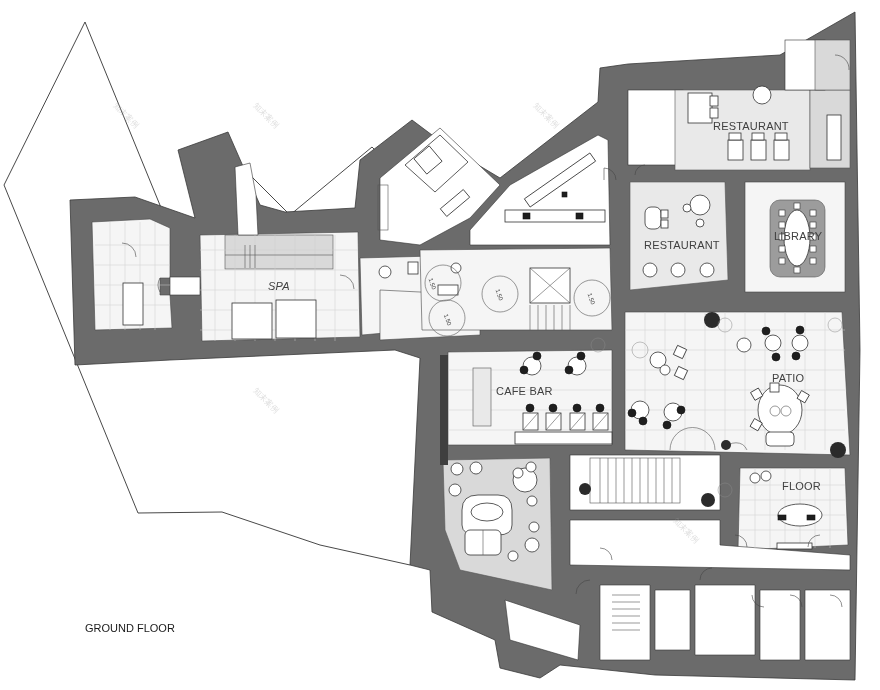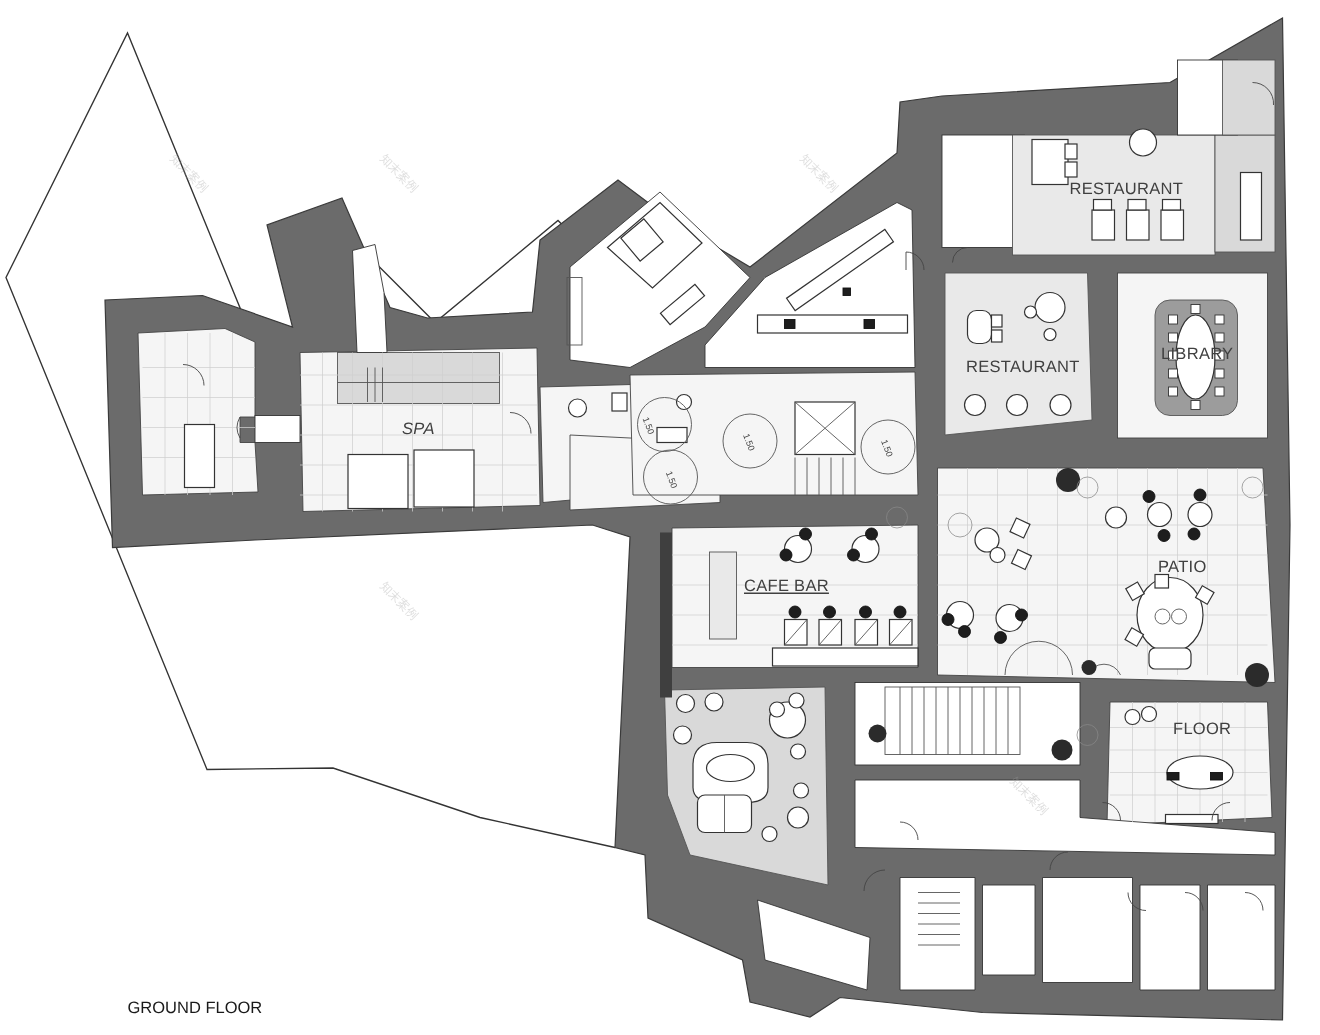--- a/index.html
+++ b/index.html
@@ -12,21 +12,21 @@
   .room-lightgrey { fill: #e9e9e9; stroke: #555; stroke-width: 0.6; }
   .site-line { fill: none; stroke: #333; stroke-width: 0.9; }
   .thin { fill: none; stroke: #555; stroke-width: 0.6; }
   .grid { fill: none; stroke: #cfcfcf; stroke-width: 0.5; }
   .furn { fill: #ffffff; stroke: #333; stroke-width: 0.8; }
   .furn-dark { fill: #1e1e1e; stroke: #111; stroke-width: 0.6; }
   .plant { fill: #2b2b2b; }
   .plant-light { fill: none; stroke: #888; stroke-width: 0.5; }
   .door { fill: none; stroke: #444; stroke-width: 0.6; }
   .room-label { position: absolute; font-family: "Liberation Sans", sans-serif; font-size: 11px; color: #404040; letter-spacing: 0.2px; white-space: nowrap; }
-  .caption { position: absolute; left: 85px; top: 622px; font-family: "Liberation Sans", sans-serif; font-size: 11px; color: #1a1a1a; margin-top: 44px; }
+  .caption { position: absolute; left: 85px; top: 622px; font-family: "Liberation Sans", sans-serif; font-size: 11px; color: #1a1a1a; }
   .watermark { position: absolute; font-size: 8px; color: rgba(160,160,160,0.35); transform: rotate(45deg); font-family: "DejaVu Sans", sans-serif; }
 </style>
 </head>
 <body>
 
 <svg id="plan" viewBox="0 0 880 690" xmlns="http://www.w3.org/2000/svg">
 
   <g>
     <polyline class="site-line" points="216,342 85,22 4,185 138,513 222,512 320,545 410,565"></polyline>
     <polyline class="site-line" points="215,140 290,215 372,147 385,160"></polyline>
@@ -325,21 +325,21 @@
     <path class="door" d="M830,595 A12,12 0 0 1 842,607"></path>
     <path class="door" d="M590,580 A14,14 0 0 0 576,594"></path>
   </g>
 </svg>
 
 <div class="room-label" style="left:268px; top:280px;font-style:italic;">SPA</div>
 <div class="room-label" style="left:713px; top:120px;">RESTAURANT</div>
 <div class="room-label" style="left:644px; top:239px;">RESTAURANT</div>
 <div class="room-label" style="left:774px; top:230px;">LIBRARY</div>
 <div class="room-label" style="left:748px; top:372px;margin-left:24px;">PATIO</div>
-<div class="room-label" style="left:496px; top:385px;text-decoration:underline;">CAFE BAR</div>
+<div class="room-label" style="left:496px; top:385px;">CAFE BAR</div>
 <div class="room-label" style="left:782px; top:480px;">FLOOR</div>
 
 <div class="caption">GROUND FLOOR</div>
 
 <div class="watermark" style="left:110px; top:110px;">知末案例</div>
 <div class="watermark" style="left:250px; top:110px;">知末案例</div>
 <div class="watermark" style="left:530px; top:110px;">知末案例</div>
 <div class="watermark" style="left:250px; top:395px;">知末案例</div>
 <div class="watermark" style="left:670px; top:525px;">知末案例</div>
 

